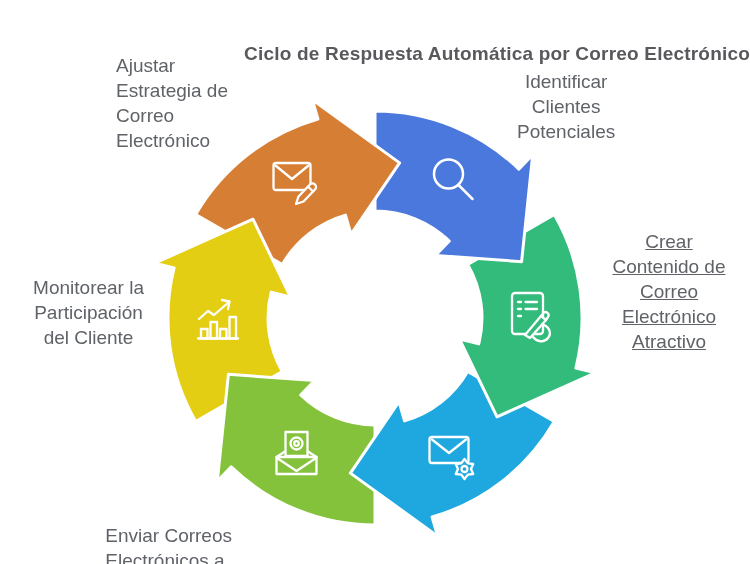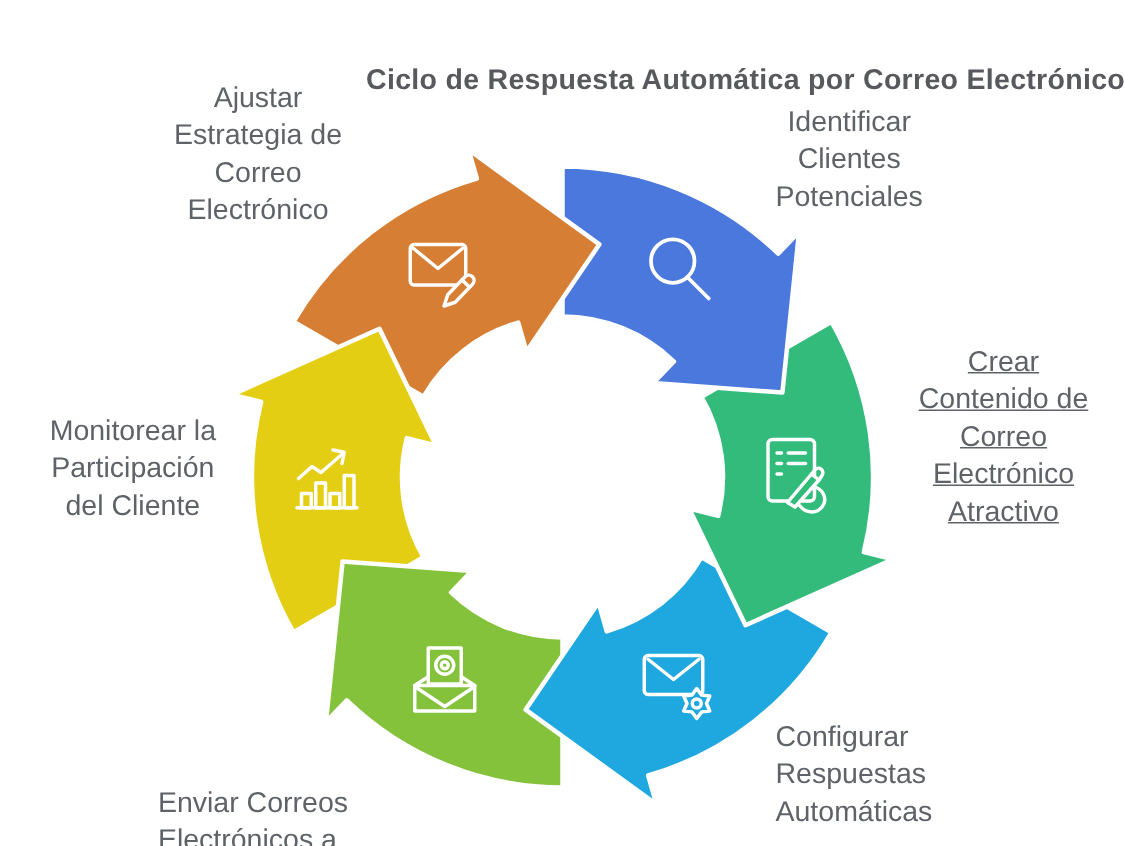--- a/index.html
+++ b/index.html
@@ -18,21 +18,21 @@
   svg.cycle{position:absolute;left:0;top:0;width:750px;height:564px;}
   .step-label{
     position:absolute;white-space:pre-line;color:#5f6368;
     font-size:19px;line-height:25px;
   }
   .lbl-tr{left:517px;top:69px;text-align:center;}
   .lbl-r {left:591px;top:229px;width:156px;text-align:center;text-decoration:underline;}
   .lbl-br{left:517px;top:479px;text-align:left;}
   .lbl-bl{right:518px;top:479px;text-align:left;margin-top:44px;}
   .lbl-l {right:606px;top:275px;text-align:center;}
-  .lbl-tl{right:522px;top:53px;text-align:center;}
+  .lbl-tl{right:522px;top:53px;text-align:left;}
 </style>
 </head>
 <body>
 
 <div class="canvas">
 
   <div class="title">Ciclo de Respuesta Automática por Correo Electrónico</div>
 
   <svg id="cycle-svg" class="cycle" viewBox="0 0 750 564">
     <defs>
@@ -106,23 +106,20 @@
     </svg>
 
   <div class="step-label lbl-tr">Identificar
 Clientes
 Potenciales</div>
   <div class="step-label lbl-r">Crear
 Contenido de
 Correo
 Electrónico
 Atractivo</div>
-  <div class="step-label lbl-br">Configurar
-Respuestas
-Automáticas</div>
   <div class="step-label lbl-bl">Enviar Correos
 Electrónicos a
 Clientes</div>
   <div class="step-label lbl-l">Monitorear la
 Participación
 del Cliente</div>
   <div class="step-label lbl-tl">Ajustar
 Estrategia de
 Correo
 Electrónico</div>

